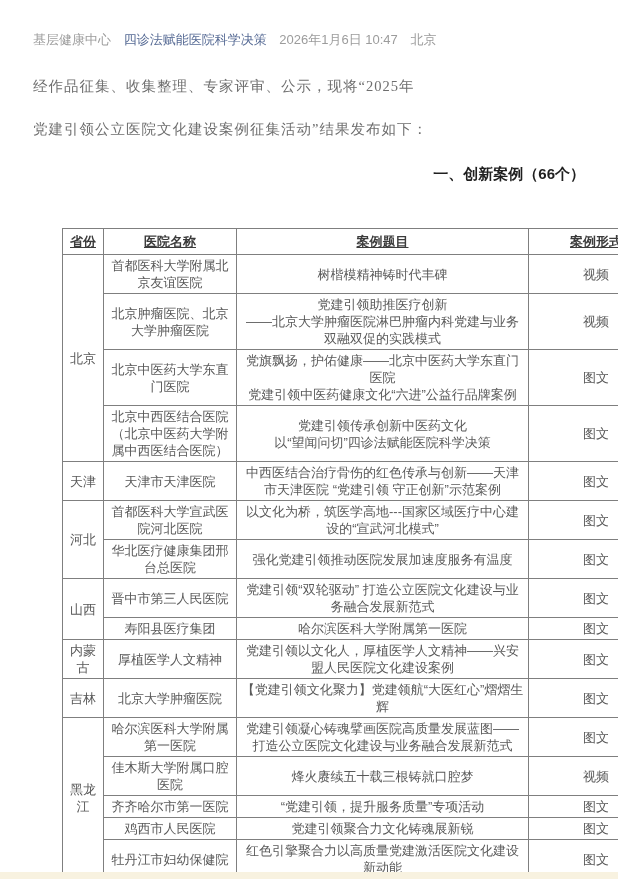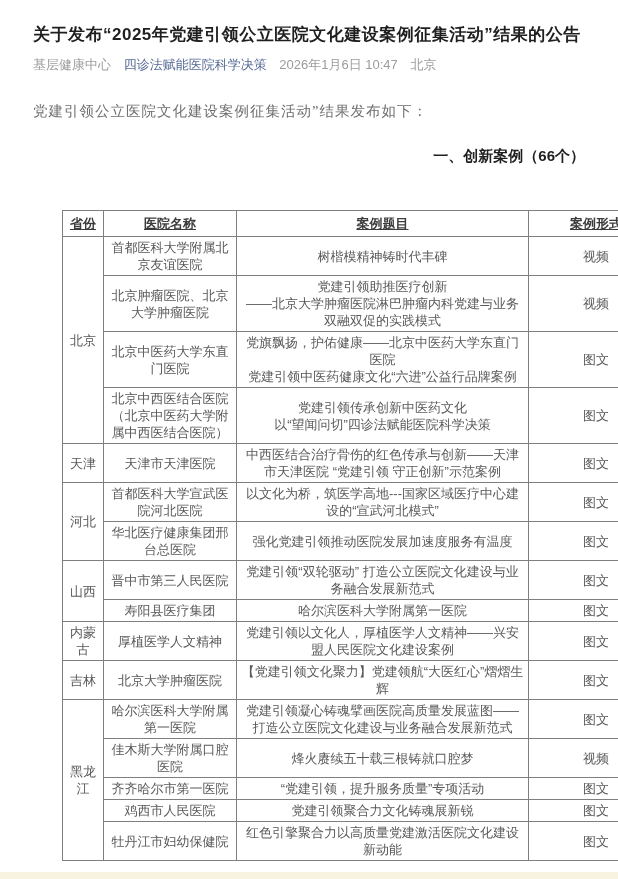--- a/index.html
+++ b/index.html
@@ -93,30 +93,30 @@
     height:7px;
     background:var(--bottom-strip);
   }
 </style>
 </head>
 <body>
 
 <div class="page">
   <div class="inner">
 
-    <h1 class="title">关于发布“2025年党建引领公立医院文化建设案例征集活动”结果的公告</h1>
 
     <div class="byline">
       <span class="account">基层健康中心</span>
       <span class="source">四诊法赋能医院科学决策</span>
       <span class="date">2026年1月6日 10:47</span>
       <span class="loc">北京</span>
     </div>
 
     <div class="paras">
+      <p class="para">经作品征集、收集整理、专家评审、公示，现将“2025年</p>
       <p class="para">党建引领公立医院文化建设案例征集活动”结果发布如下：</p>
     </div>
 
     <h2 class="section">一、创新案例（66个）</h2>
 
     <div class="table-wrap">
       <table>
         <colgroup>
           <col style="width:41px">
           <col style="width:133px">

